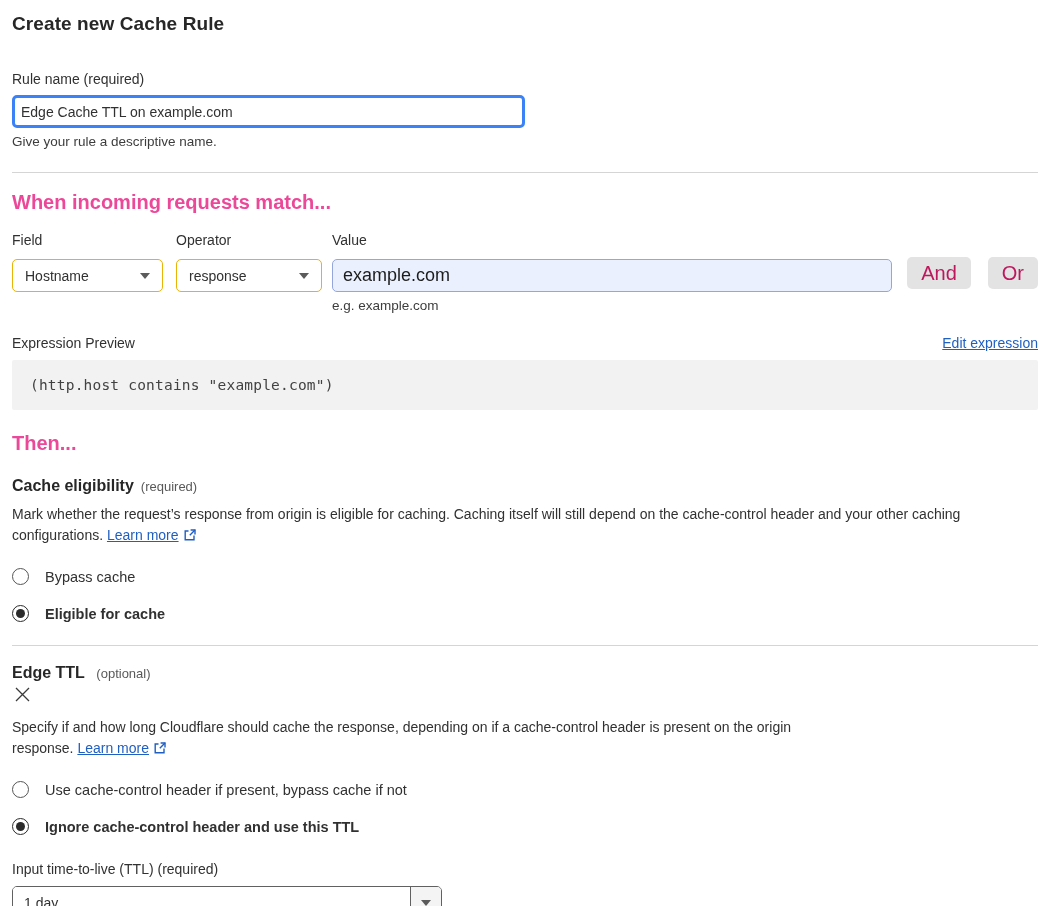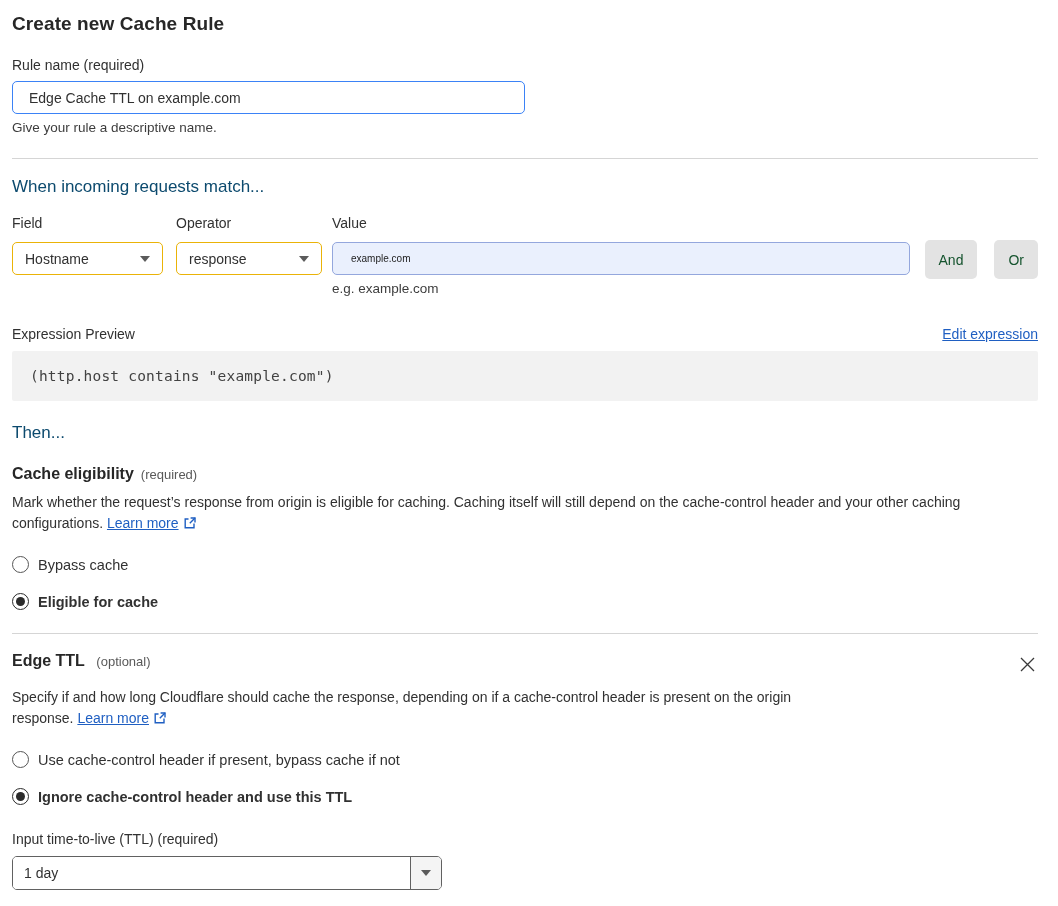--- a/index.html
+++ b/index.html
@@ -7,33 +7,33 @@
   body {
     width: 1058px;
     font-family: "Liberation Sans", sans-serif;
     color: #313131;
     -webkit-font-smoothing: antialiased;
   }
   .container { padding: 13px 20px 12px 12px; width: 1058px; }
 
   .page-title { font-size: 19px; font-weight: 700; color: #272727; letter-spacing: .1px; }
 
-  .field-label { font-size: 14px; color: #313131; margin-top: 22px; }
+  .field-label { font-size: 14px; color: #313131; margin-top: 36px; }
   .text-input {
     margin-top: 8px; width: 513px; height: 33px;
-    border: 1px solid #3b82f6; border-radius: 5px;
-    padding: 0 16px; font-size: 14px; color: #313131;
+    border: 3px solid #3b82f6; border-radius: 5px;
+    padding: 0 6px; font-size: 14px; color: #313131;
     font-family: "Liberation Sans", sans-serif; background:#fff; outline:none;
     display:block;
   }
   .helper { margin-top: 6px; font-size: 13.5px; color: #3d3d3d; }
 
   .divider { border: none; border-top: 1px solid #d5d5d5; margin-top: 23px; }
 
-  .section-heading { margin-top: 18px; font-size: 17px; font-weight: 400; color: #0c4a6e; }
+  .section-heading { margin-top: 18px; font-size: 20px; font-weight: 700; color: #ec4899; }
 
   .match-row { display: flex; margin-top: 18px; }
   .col-field { width: 151px; }
   .col-operator { width: 146px; margin-left: 13px; }
   .col-value { flex: 1; margin-left: 10px; }
   .col-buttons { display: flex; gap: 17px; margin-left: 15px; padding-top: 25px; align-items: flex-start; }
   .mini-label { font-size: 14px; color: #313131; }
 
   .select-box {
     margin-top: 11px; height: 33px; border: 1px solid #eab308; border-radius: 5px;
@@ -41,29 +41,29 @@
     padding: 0 12px; font-size: 14px; color: #313131; cursor: pointer;
   }
   .chevron-down {
     width: 0; height: 0;
     border-left: 5px solid transparent; border-right: 5px solid transparent;
     border-top: 6px solid #5b5b5b;
   }
   .value-input {
     margin-top: 11px; width: 100%; height: 33px;
     border: 1px solid #94a7dd; border-radius: 5px;
-    background: #eaf0fd; padding: 0 18px; font-size: 10px; color: #1d1d1d;
+    background: #eaf0fd; padding: 0 10px; font-size: 18px; color: #1d1d1d;
     font-family: "Liberation Sans", sans-serif; outline: none; display:block;
   }
   .gray-btn {
-    height: 39px; padding: 0 14px; background: #e3e3e3; border: none; border-radius: 5px;
-    font-size: 14px; color: #14532d; font-family: "Liberation Sans", sans-serif; cursor: pointer;
-  }
-
-  .expr-row { display: flex; justify-content: space-between; align-items: flex-end; margin-top: 30px; gap: 36px; }
+    height: 32px; padding: 0 14px; background: #e3e3e3; border: none; border-radius: 5px;
+    font-size: 20px; color: #be185d; font-family: "Liberation Sans", sans-serif; cursor: pointer;
+  }
+
+  .expr-row { display: flex; justify-content: space-between; align-items: flex-end; margin-top: 22px; gap: 36px; }
   .expr-label { font-size: 14px; color: #313131; }
   .link { color: #1f5fc2; text-decoration: underline; font-size: 14px; cursor: pointer; }
   .code-block {
     margin-top: 9px; background: #f2f2f2; border-radius: 2px;
     padding: 17px 18px; font-family: "DejaVu Sans Mono", "Liberation Mono", monospace;
     font-size: 14.5px; color: #424242; letter-spacing: .2px;
   }
 
   .sub-heading-row { margin-top: 22px; display: flex; align-items: baseline; }
   .sub-heading { font-size: 16px; font-weight: 700; color: #272727; }
@@ -76,24 +76,24 @@
   .radio-row { display: flex; align-items: center; margin-top: 20px; cursor: pointer; }
   .radio-circle {
     width: 17px; height: 17px; border-radius: 50%;
     border: 1px solid #565656; background: #fff; flex: 0 0 17px; position: relative;
   }
   .radio-row.checked .radio-circle { border-color: #2b2b2b; }
   .radio-row.checked .radio-circle::after {
     content: ""; position: absolute; left: 3px; top: 3px;
     width: 9px; height: 9px; border-radius: 50%; background: #2b2b2b;
   }
-  .radio-label { margin-left: 9px; font-size: 14.5px; color: #313131; }
+  .radio-label { margin-left: 16px; font-size: 14.5px; color: #313131; }
   .radio-row.checked .radio-label { font-weight: 700; }
 
-  .edge-heading-row { margin-top: 18px; display: flex; justify-content: space-between; align-items: flex-start; }
+  .edge-heading-row { margin-top: 18px; display: flex; justify-content: space-between; align-items: flex-start; flex-direction: column; }
   .close-btn { background: none; border: none; cursor: pointer; padding: 2px; margin-top: 2px; }
 
   .edge-desc { max-width: 836px; }
 
   .ttl-label { font-size: 14px; color: #313131; margin-top: 26px; }
   .ttl-combo {
     margin-top: 9px; width: 430px; height: 34px;
     border: 1px solid #616161; border-radius: 5px;
     display: flex; overflow: hidden; background: #fff;
   }

